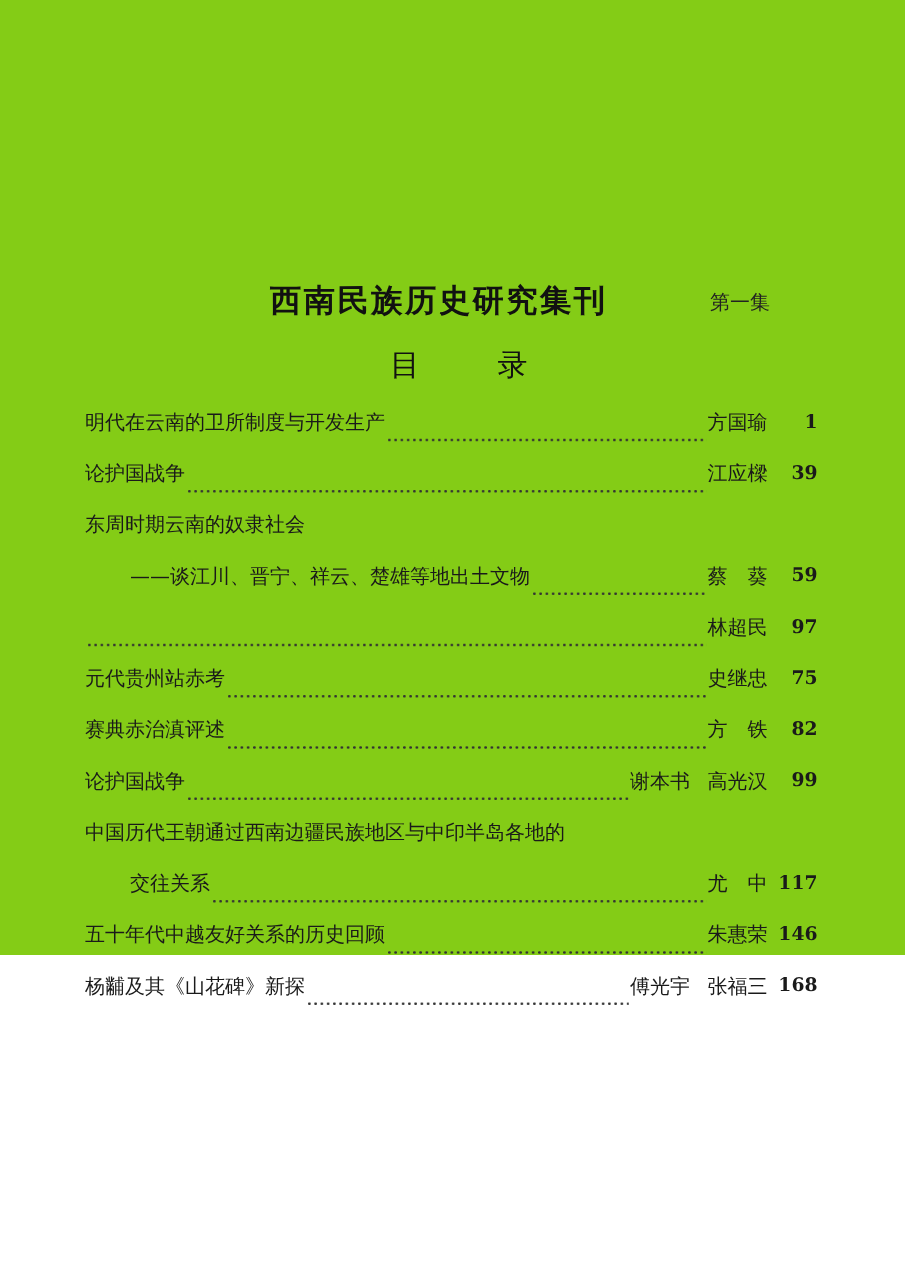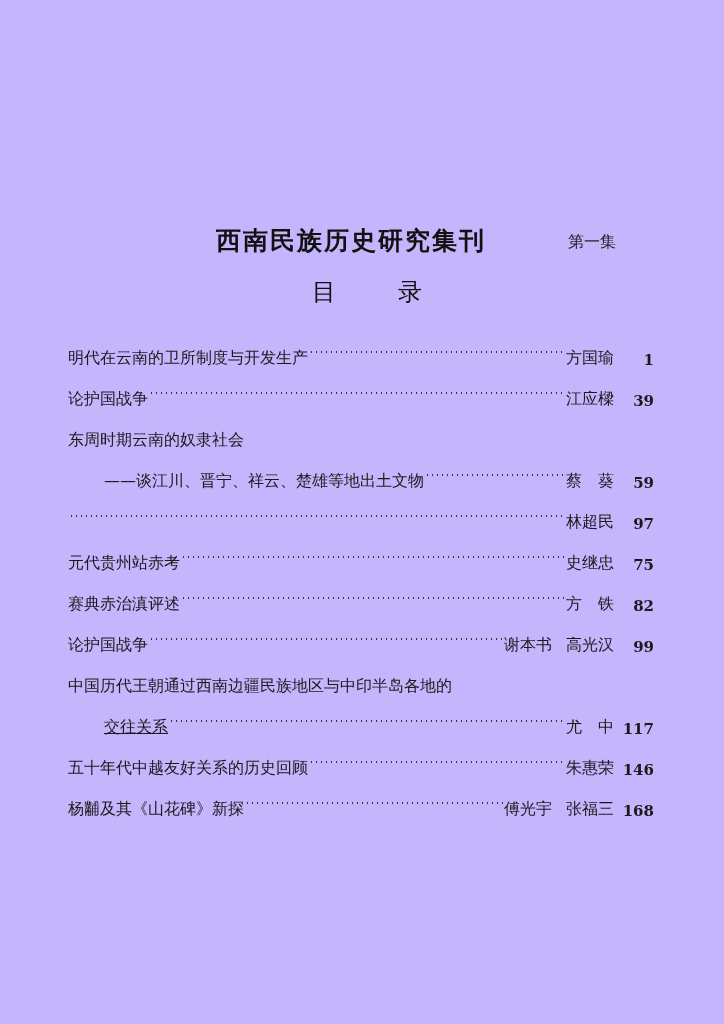--- a/index.html
+++ b/index.html
@@ -11,22 +11,22 @@
       width: 724px;
       height: 1024px;
       position: relative;
       overflow: hidden;
       font-family: "DejaVu Sans", sans-serif;
       color: #1a1a1a;
     }
     .page {
       position: absolute;
       left: 0; top: 0;
-      width: 724px; height: 1024px;
-      background: #c4b5fd;
+      width: 724px; height: 764px;
+      background: #84cc16;
     }
     .title-row {
       position: absolute;
       left: 216px;
       top: 224px;
       width: 440px;
       height: 36px;
     }
     .main-title {
       position: absolute;
@@ -64,27 +64,26 @@
     .toc {
       position: absolute;
       left: 68px;
       top: 328px;
       width: 586px;
     }
     .toc-row {
       position: relative;
       height: 41px;
       display: flex;
-      align-items: flex-end;
+      align-items: flex-start;
       font-size: 16px;
       white-space: nowrap;
     }
     .toc-row.indent .t-title {
       padding-left: 36px;
-      text-decoration: underline;
     }
     .toc-row.subindent .t-title {
       padding-left: 36px;
     }
     .t-title {
       flex: 0 0 auto;
     }
     .leader {
       flex: 1 1 auto;
       margin: 0 1px;

